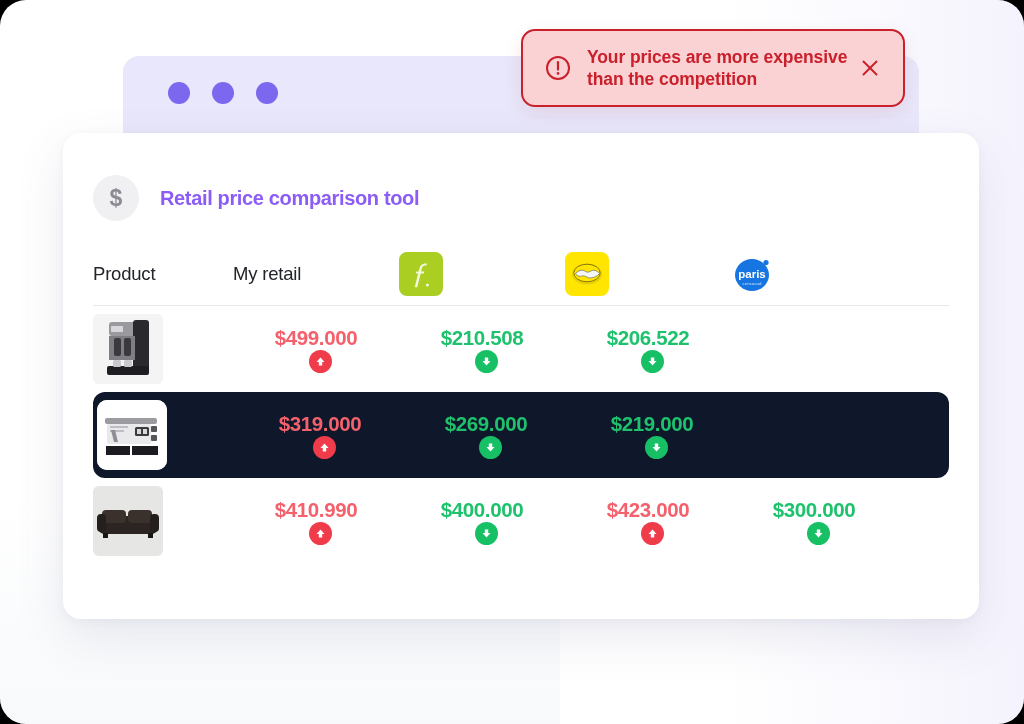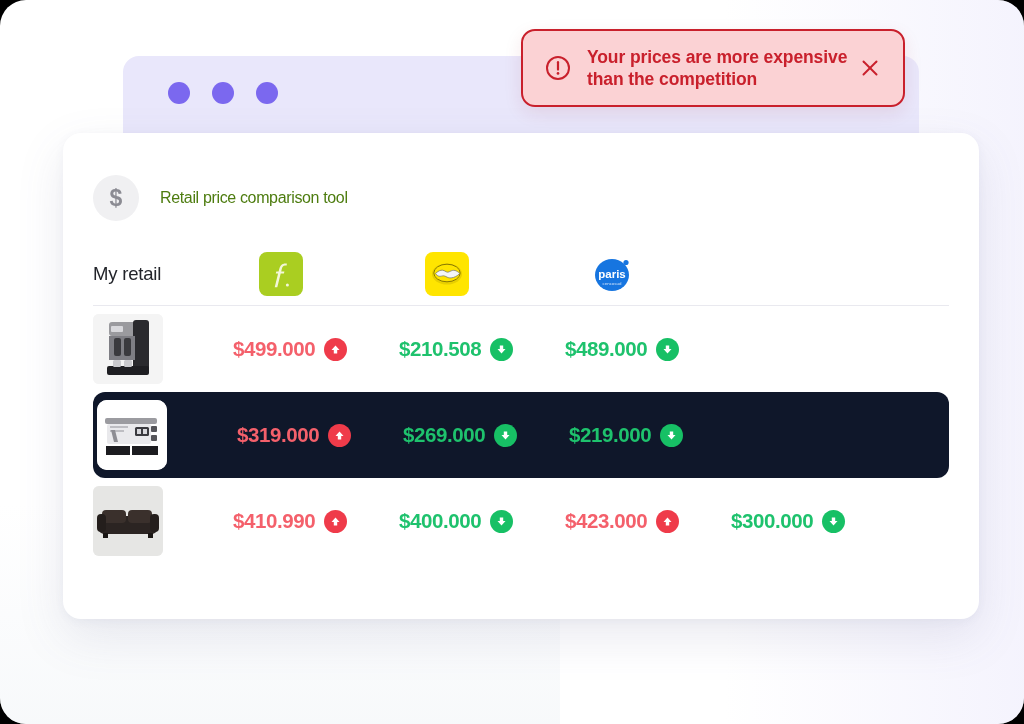--- a/index.html
+++ b/index.html
@@ -143,23 +143,23 @@
     display: flex;
     align-items: center;
     justify-content: center;
     color: #8b8b93;
     font-size: 23px;
     font-weight: bold;
     flex: 0 0 auto;
   }
   .card-title {
     margin-left: 21px;
-    font-size: 16px;
-    font-weight: normal;
-    color: #4d7c0f;
+    font-size: 20px;
+    font-weight: bold;
+    color: #8b5cf6;
     letter-spacing: -.35px;
   }
 
   
   .table {
     margin: 22px 30px 0 30px;
   }
   .row {
     display: flex;
     align-items: center;
@@ -227,20 +227,21 @@
   }
   .tr.highlight .thumb {
     background: #ffffff;
     border-radius: 10px;
   }
   .tr.highlight .thumb-wrap { padding-left: 4px; }
 
   .price-cell {
     display: flex;
     align-items: center;
+    flex-direction: column;
   }
   .price {
     font-size: 20.5px;
     font-weight: bold;
     letter-spacing: -.4px;
     white-space: nowrap;
   }
   .price.up   { color: #f4606b; }
   .price.down { color: #1ec26d; }
 
@@ -294,20 +295,21 @@
     <div class="card-header">
       <div class="dollar-badge">
         <span>$</span>
       </div>
       <div class="card-title">Retail price comparison tool</div>
     </div>
 
     <div class="table">
 
       <div class="row thead">
+        <div class="col-product th">Product</div>
         <div class="col-price th">My retail</div>
 
         <div class="col-price th-logo">
           <span class="logo logo-falabella">
             <svg width="44" height="44" viewBox="0 0 44 44">
               <path d="M26.5 11.5c-3.6 0-5.4 2.2-6.2 5.3l-.7 2.8h-2.3l-.5 2h2.3l-3.4 13.6h2.6l3.4-13.6h3.2l.5-2h-3.2l.6-2.5c.5-2.1 1.4-3.5 3.3-3.5.6 0 1 .1 1.3.2l.6-2.1c-.4-.1-.9-.2-1.5-.2z" fill="#f3f7d9"></path>
               <circle cx="28.4" cy="32.9" r="1.5" fill="#f3f7d9"></circle>
             </svg>
           </span>
         </div>
@@ -361,21 +363,21 @@
         </div>
         <div class="col-price price-cell">
           <span class="price down">$210.508</span>
           <span class="arrow down">
             <svg width="13" height="13" viewBox="0 0 13 13">
                 <path d="M6.5 10.4l-4-4.3h2.3V2.5h3.4v3.6h2.3z" fill="#fff"></path>
               </svg>
           </span>
         </div>
         <div class="col-price price-cell">
-          <span class="price down">$489.000</span>
+          <span class="price down">$206.522</span>
           <span class="arrow down">
             <svg width="13" height="13" viewBox="0 0 13 13">
                 <path d="M6.5 10.4l-4-4.3h2.3V2.5h3.4v3.6h2.3z" fill="#fff"></path>
               </svg>
           </span>
         </div>
       </div>
 
       <div class="row tr highlight">
         <div class="thumb-wrap">

